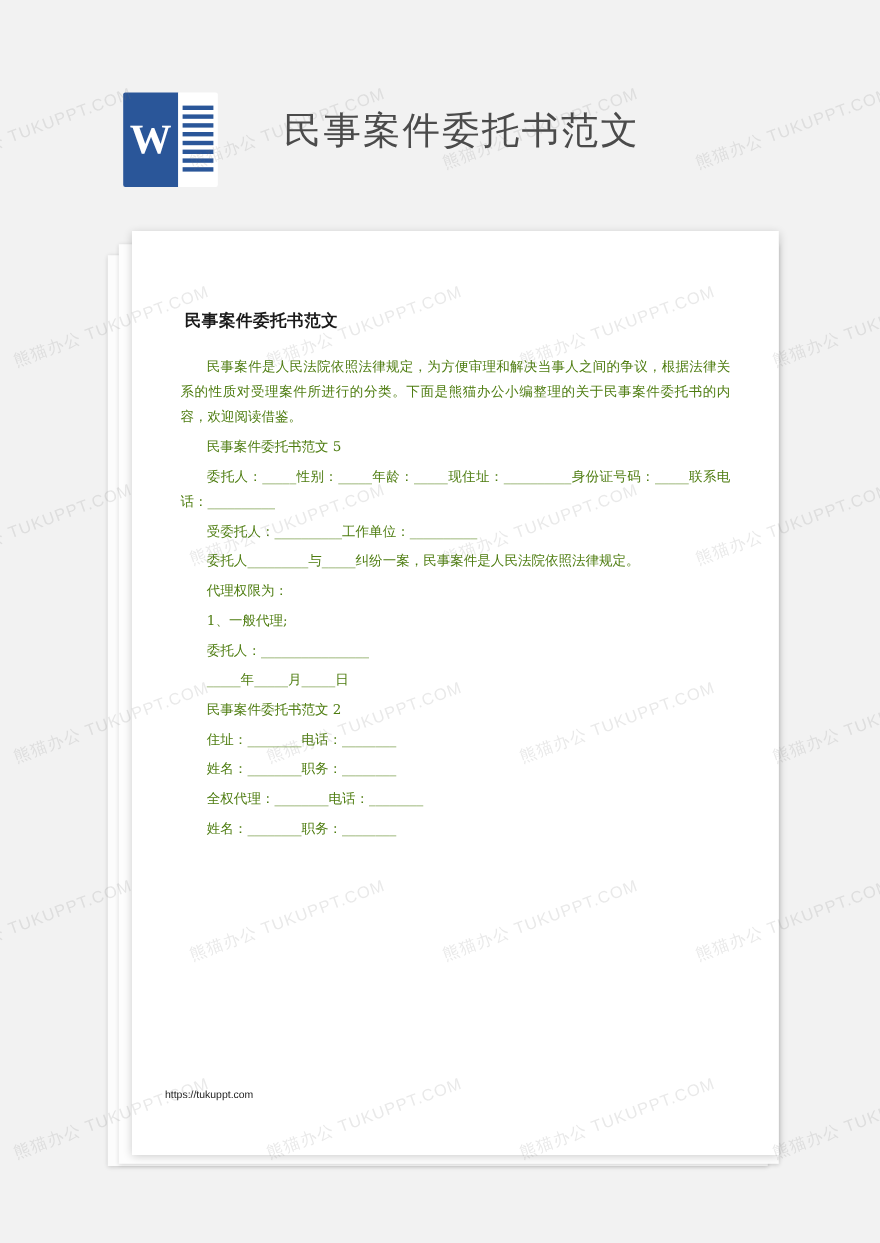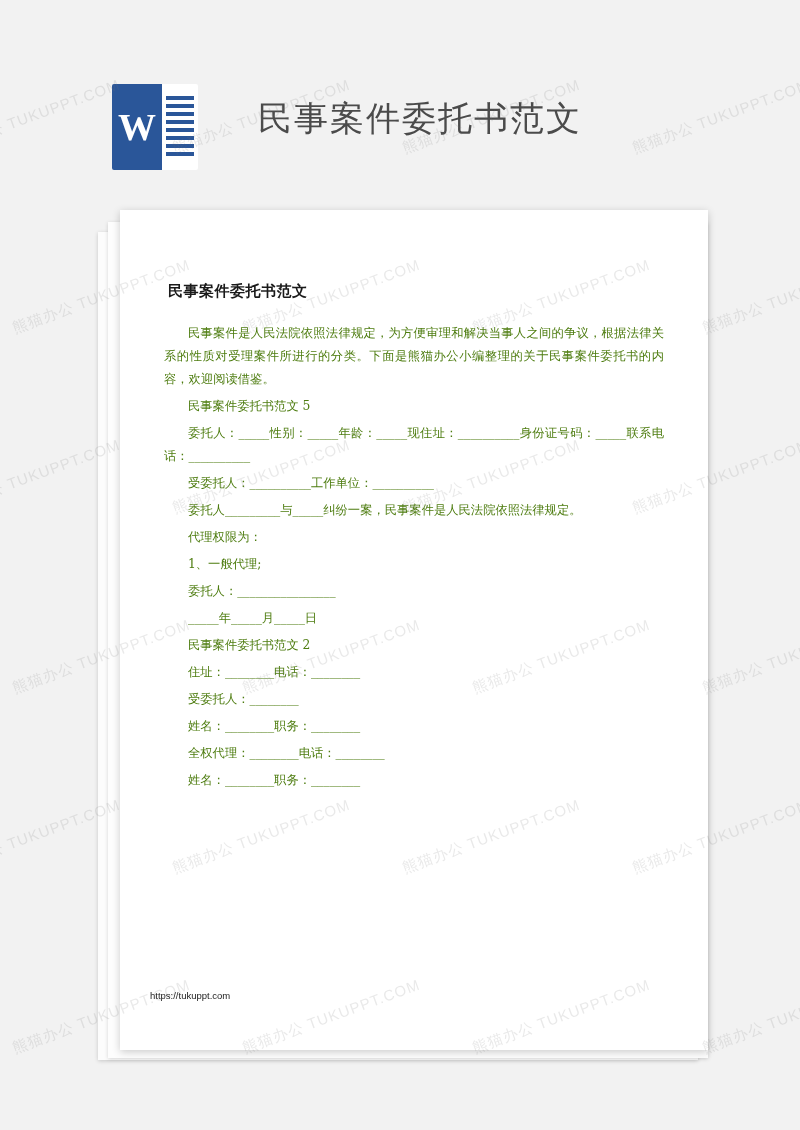--- a/index.html
+++ b/index.html
@@ -217,21 +217,20 @@
         <p class="noind">民事案件委托书范文 5</p>
         <p class="noind">委托人：_____性别：_____年龄：_____现住址：__________身份证号码：_____联系电话：__________</p>
         <p class="noind">受委托人：__________工作单位：__________</p>
         <p class="noind">委托人_________与_____纠纷一案，民事案件是人民法院依照法律规定。</p>
         <p class="noind">代理权限为：</p>
         <p class="noind">1、一般代理;</p>
         <p class="noind">委托人：________________</p>
         <p class="noind">_____年_____月_____日</p>
         <p class="noind">民事案件委托书范文 2</p>
         <p class="noind">住址：________电话：________</p>
-        <p class="noind">受委托人：________</p>
         <p class="noind">姓名：________职务：________</p>
         <p class="noind">全权代理：________电话：________</p>
         <p class="noind">姓名：________职务：________</p>
       </div>
       <div class="url">https://tukuppt.com</div>
     </div>
   </div>
 </div>
 
 <div class="watermark-layer">

